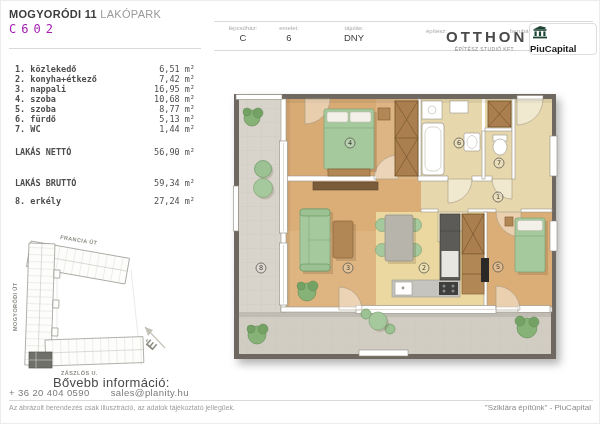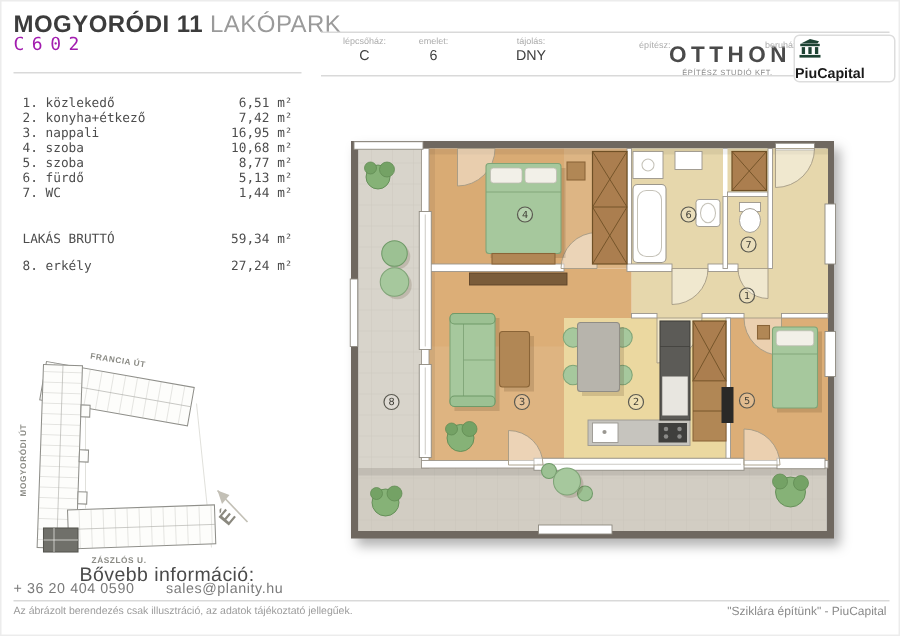--- a/index.html
+++ b/index.html
@@ -1,40 +1,40 @@
 <!DOCTYPE html>
 <html><head>
 <meta charset="utf-8">
 <style>
   html,body{margin:0;padding:0;background:#fff;}
   .page{position:relative;width:600px;height:424px;background:#fff;overflow:hidden;
         font-family:"Liberation Sans",sans-serif;box-sizing:border-box;border:1px solid #ececec;}
   
-  .proj{position:absolute;left:8px;top:7px;font-size:16px;color:#3c3c3c;font-weight:bold;letter-spacing:.3px;}
+  .proj{position:absolute;left:8px;top:7px;font-size:11px;color:#3c3c3c;font-weight:bold;letter-spacing:.3px;}
   .proj .lite{color:#9a9a9a;font-weight:normal;}
   .unitcode{position:absolute;left:8px;top:21px;font-family:"DejaVu Sans Mono",monospace;
             font-size:12px;font-weight:normal;color:#a21caf;letter-spacing:5px;}
   .hline1{position:absolute;left:8px;top:47px;width:192px;height:0;border-top:1px solid #d9d9d9;}
   .fieldbox{position:absolute;left:213px;top:20px;width:379px;height:28px;
             border-top:1px solid #d9d9d9;border-bottom:1px solid #d9d9d9;}
   .fcell{position:absolute;width:70px;text-align:center;}
   .flabel{font-size:6px;color:#ababab;display:block;margin-top:3px;}
   .fvalue{font-size:9.5px;color:#3f3f3f;display:block;margin-top:1px;}
   .archlabel,.devlabel{position:absolute;top:6px;font-size:6px;color:#ababab;}
   .archblock{position:absolute;left:232px;top:6px;width:78px;text-align:center;}
   .archname{font-size:15px;color:#4a4a4a;letter-spacing:3px;font-weight:bold;display:block;}
   .archsub{font-size:5px;color:#8a8a8a;letter-spacing:.4px;display:block;margin-top:1px;}
   .logobox{position:absolute;left:315px;top:1px;width:66px;height:30px;border:1px solid #ddd;
            border-radius:4px;text-align:left;background:#fff;}
   .devname{font-size:9.5px;font-weight:bold;color:#1a1a1a;display:block;margin-top:0px;}
   
   .roomlist{position:absolute;left:14px;top:63px;width:180px;
             font-family:"DejaVu Sans Mono",monospace;font-size:8.5px;color:#4d4d4d;}
   .rrow{display:flex;height:10px;line-height:10px;white-space:pre;}
-  .rl{flex:0 0 auto;}
+  .rl{flex:0 0 auto;font-weight:bold;}
   .rsp{flex:1;}
   .ra{flex:0 0 auto;text-align:right;}
   .gap1{margin-top:13px;}
   .gap2{margin-top:21px;}
   .gap3{margin-top:8px;}
   
   .info-label{position:absolute;left:8px;top:374px;font-size:13px;font-weight:normal;color:#4a4a4a;letter-spacing:.3px;margin-left:44px;}
   .contacts{position:absolute;left:8px;top:386px;font-size:9.5px;color:#7a7a7a;letter-spacing:.4px;}
   .contacts .email{margin-left:18px;margin-top:12px;}
   .hline2{position:absolute;left:8px;top:399px;width:584px;height:0;border-top:1px solid #d9d9d9;}
@@ -105,20 +105,21 @@
   </div>
 
   <div class="roomlist">
     <div class="rrow"><span class="rl">1. közlekedő</span><span class="rsp"></span><span class="ra"><span>6,51</span> <span>m²</span></span></div>
     <div class="rrow"><span class="rl">2. konyha+étkező</span><span class="rsp"></span><span class="ra"><span>7,42</span> <span>m²</span></span></div>
     <div class="rrow"><span class="rl">3. nappali</span><span class="rsp"></span><span class="ra"><span>16,95</span> <span>m²</span></span></div>
     <div class="rrow"><span class="rl">4. szoba</span><span class="rsp"></span><span class="ra"><span>10,68</span> <span>m²</span></span></div>
     <div class="rrow"><span class="rl">5. szoba</span><span class="rsp"></span><span class="ra"><span>8,77</span> <span>m²</span></span></div>
     <div class="rrow"><span class="rl">6. fürdő</span><span class="rsp"></span><span class="ra"><span>5,13</span> <span>m²</span></span></div>
     <div class="rrow"><span class="rl">7. WC</span><span class="rsp"></span><span class="ra"><span>1,44</span> <span>m²</span></span></div>
+    <div class="rrow gap1"><span class="rl">LAKÁS NETTÓ</span><span class="rsp"></span><span class="ra"><span>56,90</span> <span>m²</span></span></div>
     <div class="rrow gap2"><span class="rl">LAKÁS BRUTTÓ</span><span class="rsp"></span><span class="ra"><span>59,34</span> <span>m²</span></span></div>
     <div class="rrow gap3"><span class="rl">8. erkély</span><span class="rsp"></span><span class="ra"><span>27,24</span> <span>m²</span></span></div>
   </div>
 
   <svg style="left:4px;top:226px;" width="184" height="154" viewBox="0 0 184 154">
     <defs>
       <pattern id="uh" width="8" height="8" patternUnits="userSpaceOnUse">
         <path d="M8,0 V8" class="siteln" fill="none"></path>
       </pattern>
       <pattern id="uv" width="8" height="7" patternUnits="userSpaceOnUse">

